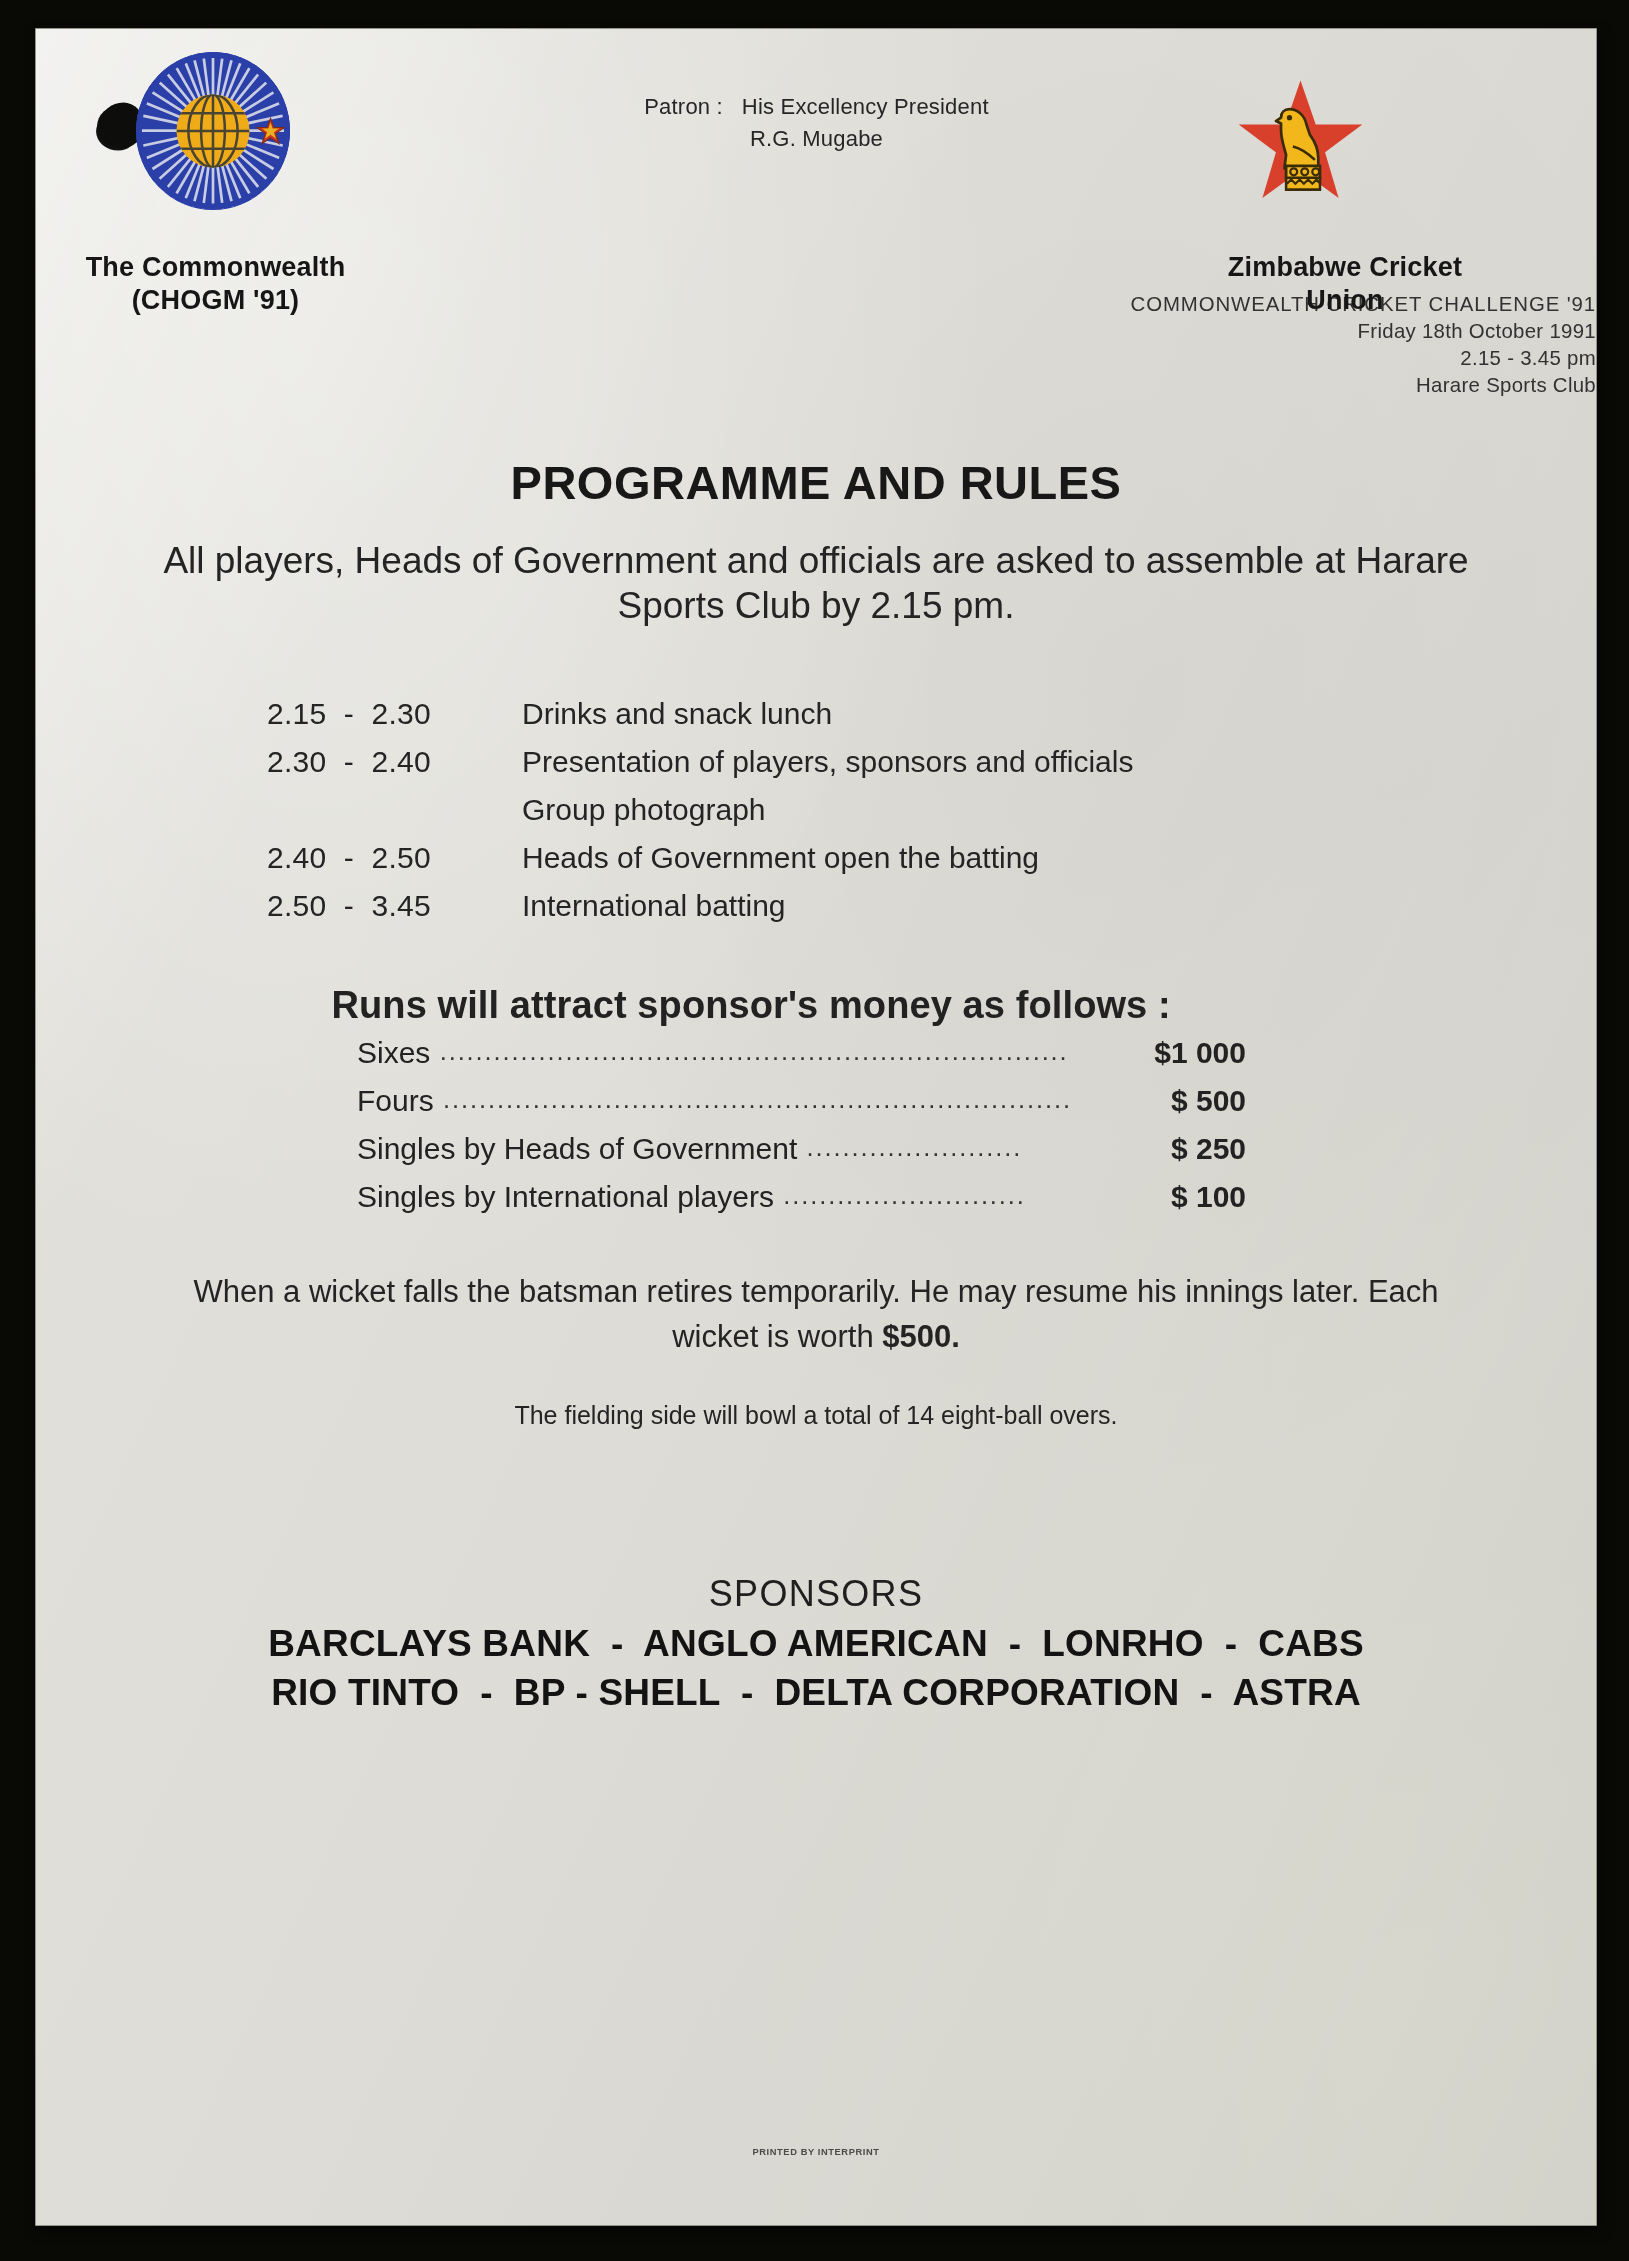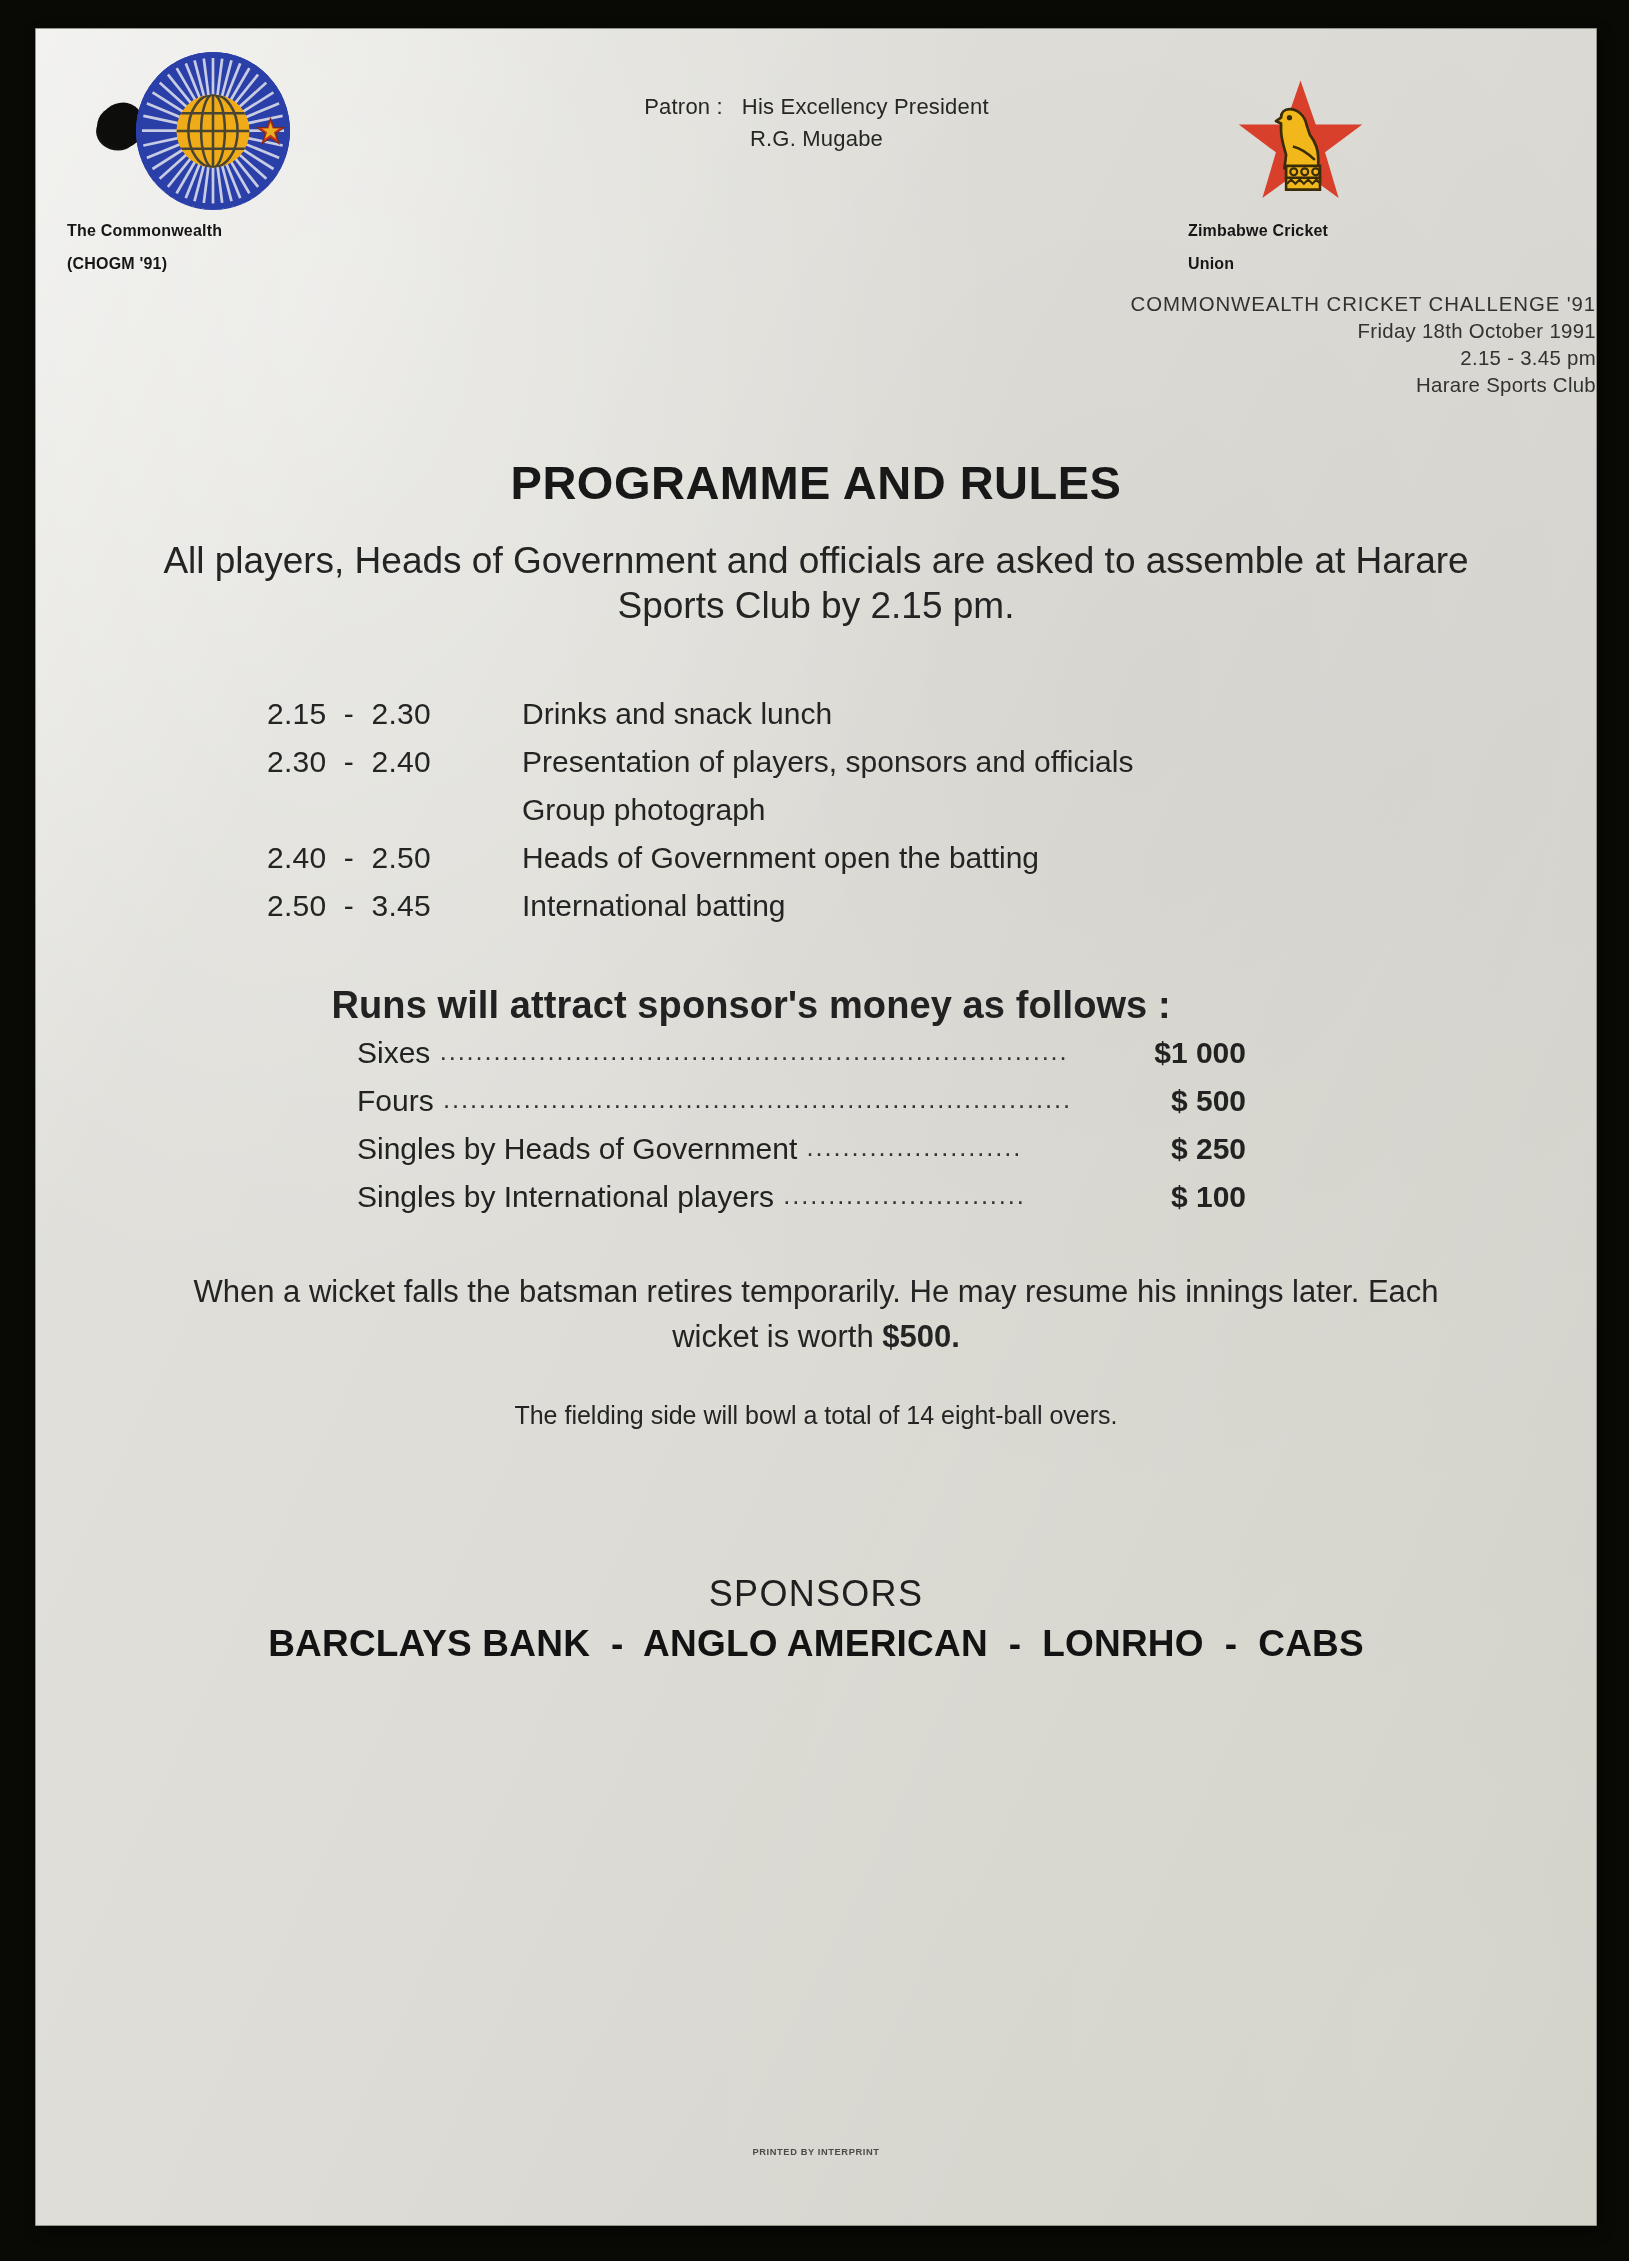--- a/index.html
+++ b/index.html
@@ -109,25 +109,27 @@
     text-align: center;
     font-size: 22px;
     line-height: 32px;
     letter-spacing: 0.2px;
     color: #262626;
   }
   #patron .ln1 { white-space: pre; }
 
   .logo-caption {
     position: absolute;
-    font-size: 16px;
+    text-align: center;
+    font-size: 27px;
     font-weight: bold;
     line-height: 33px;
     letter-spacing: 0.2px;
     color: #161616;
+    margin-top: 37px;
   }
   #cw-caption { left: 31px; top: 185px; width: 297px; white-space: pre-line; }
   #zcu-caption { left: 1152px; top: 185px; width: 314px; white-space: pre-line; }
 
   
   #event {
     text-align: right;
     margin-top: 6.8px;
     font-size: 20.4px;
     line-height: 27px;
@@ -433,20 +435,21 @@
         </div>
       </div>
 
       <p id="wicket-para"><span>When a wicket falls the batsman retires temporarily. He may resume his innings later. Each wicket is worth </span><b>$500.</b></p>
 
       <p id="overs-para">The fielding side will bowl a total of 14 eight-ball overs.</p>
 
       <div id="sponsors">
         <div id="sponsors-heading">SPONSORS</div>
         <div class="sponsor-line">BARCLAYS BANK  -  ANGLO AMERICAN  -  LONRHO  -  CABS</div>
+        <div class="sponsor-line">RIO TINTO  -  BP - SHELL  -  DELTA CORPORATION  -  ASTRA</div>
       </div>
 
       <div id="printer-credit">PRINTED BY INTERPRINT</div>
 
     </div>
   </div>
 </div>
 
 
 </body></html>

